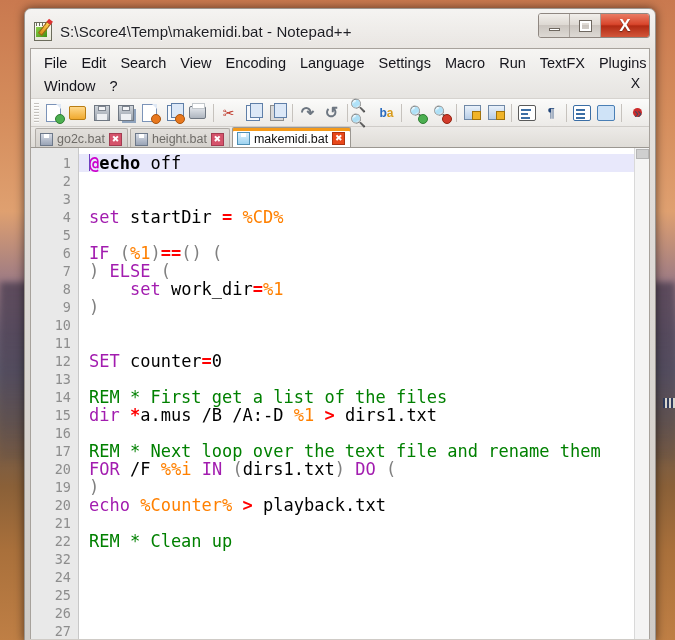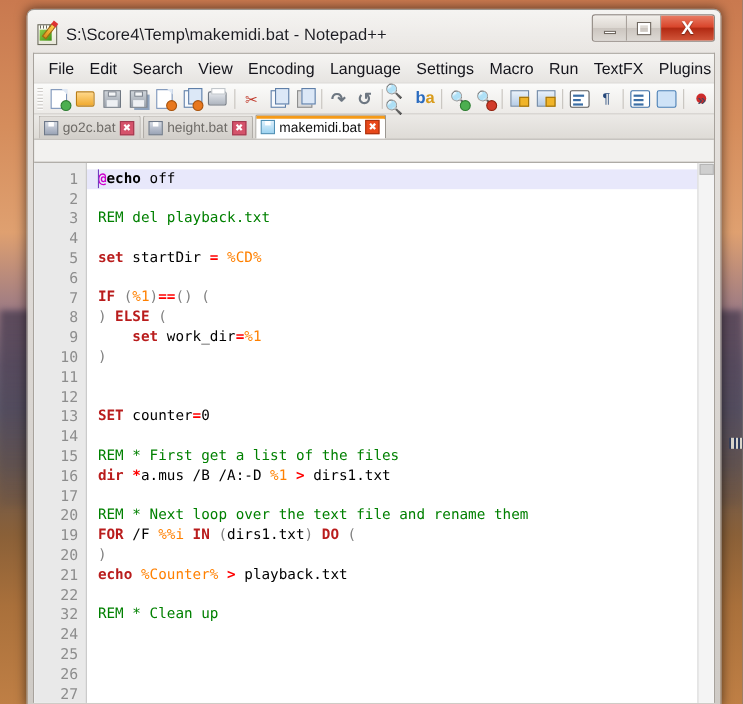--- a/index.html
+++ b/index.html
@@ -185,24 +185,24 @@
     width:48px;flex:none;background:#e9e9e9;border-right:1px solid #c8c8c8;
     padding-top:6px;box-sizing:border-box;
   }
   #gutter .ln{
     height:18px;line-height:18px;text-align:right;padding-right:7px;
     font-family:"DejaVu Sans Mono", monospace;font-size:13.5px;color:#8d8d8d;
   }
   #codepane{flex:1;position:relative;padding-top:6px;overflow:hidden;}
   .cl{
     height:18px;line-height:18px;white-space:pre;padding-left:10px;
-    font-family:"DejaVu Sans Mono", monospace;font-size:13px;color:#000;
+    font-family:"DejaVu Sans Mono", monospace;font-size:17px;color:#000;
   }
   .cl.hl{background:#e8e8fb;}
-  .kw{color:#b91c1c;font-weight:bold;}
+  .kw{color:#a21caf;font-weight:normal;}
   .cmt{color:#008000;}
   .var{color:#ff8000;}
   .op{color:#ff0000;font-weight:bold;}
   .at{color:#cc00cc;font-weight:bold;}
   .blk{color:#000;font-weight:bold;}
   .par{color:#808080;}
   #caret{
     position:absolute;left:10px;top:6px;width:1px;height:17px;background:#7040c0;
   }
   #vscroll{
@@ -250,20 +250,24 @@
         <div class="menu-item">Search</div>
         <div class="menu-item">View</div>
         <div class="menu-item">Encoding</div>
         <div class="menu-item">Language</div>
         <div class="menu-item">Settings</div>
         <div class="menu-item">Macro</div>
         <div class="menu-item">Run</div>
         <div class="menu-item">TextFX</div>
         <div class="menu-item">Plugins</div>
       </div>
+      <div class="menu-row">
+        <div class="menu-item">Window</div>
+        <div class="menu-item">?</div>
+      </div>
       <div id="menu-x">X</div>
     </div>
 
     <div id="toolbar">
       <div class="grip"></div>
 
       <div class="tb">
         <div class="doc"></div>
           <div class="badge" style="background:#4caf50;border:1px solid #2e7d32;"></div>
         </div>
@@ -305,21 +309,21 @@
         </div>
       <div class="tb">
           <span class="arr">↺</span>
         </div>
       <div class="tsep"></div>
 
       <div class="tb">
           <span class="bino">🔍🔍</span>
         </div>
       <div class="tb">
-        <span style="font-size:15px;color:#2a6bbf;font-weight:bold;">b<span style="color:#d89b1b;">a</span></span>
+        <span style="font-size:12px;color:#2a6bbf;font-weight:bold;">b<span style="color:#d89b1b;">a</span></span>
         </div>
       <div class="tsep"></div>
 
       <div class="tb">
         <span style="font-size:13px;color:#4a7fb5;">🔍</span>
         <div class="badge" style="background:#4caf50;border:1px solid #2e7d32;"></div>
         </div>
       <div class="tb">
         <span style="font-size:13px;color:#4a7fb5;">🔍</span>
         <div class="badge" style="background:#d23b2b;border:1px solid #92220f;"></div>
@@ -411,21 +415,20 @@
         <div class="ln">24</div>
         <div class="ln">25</div>
         <div class="ln">26</div>
         <div class="ln">27</div>
       </div>
 
       <div id="codepane">
         <div id="code-lines">
             <div class="cl hl"><span class="at">@</span><span class="blk">echo</span> off</div>
             <div class="cl">&nbsp;</div>
-            <div class="cl"><span class="cmt">REM del playback.txt</span></div>
             <div class="cl">&nbsp;</div>
             <div class="cl"><span class="kw">set</span> startDir <span class="op">=</span> <span class="var">%CD%</span></div>
             <div class="cl">&nbsp;</div>
             <div class="cl"><span class="kw">IF</span> <span class="par">(</span><span class="var">%1</span><span class="par">)</span><span class="op">==</span><span class="par">(</span><span class="par">)</span> <span class="par">(</span></div>
             <div class="cl"><span class="par">)</span> <span class="kw">ELSE</span> <span class="par">(</span></div>
             <div class="cl">    <span class="kw">set</span> work_dir<span class="op">=</span><span class="var">%1</span></div>
             <div class="cl"><span class="par">)</span></div>
             <div class="cl">&nbsp;</div>
             <div class="cl">&nbsp;</div>
             <div class="cl"><span class="kw">SET</span> counter<span class="op">=</span>0</div>

